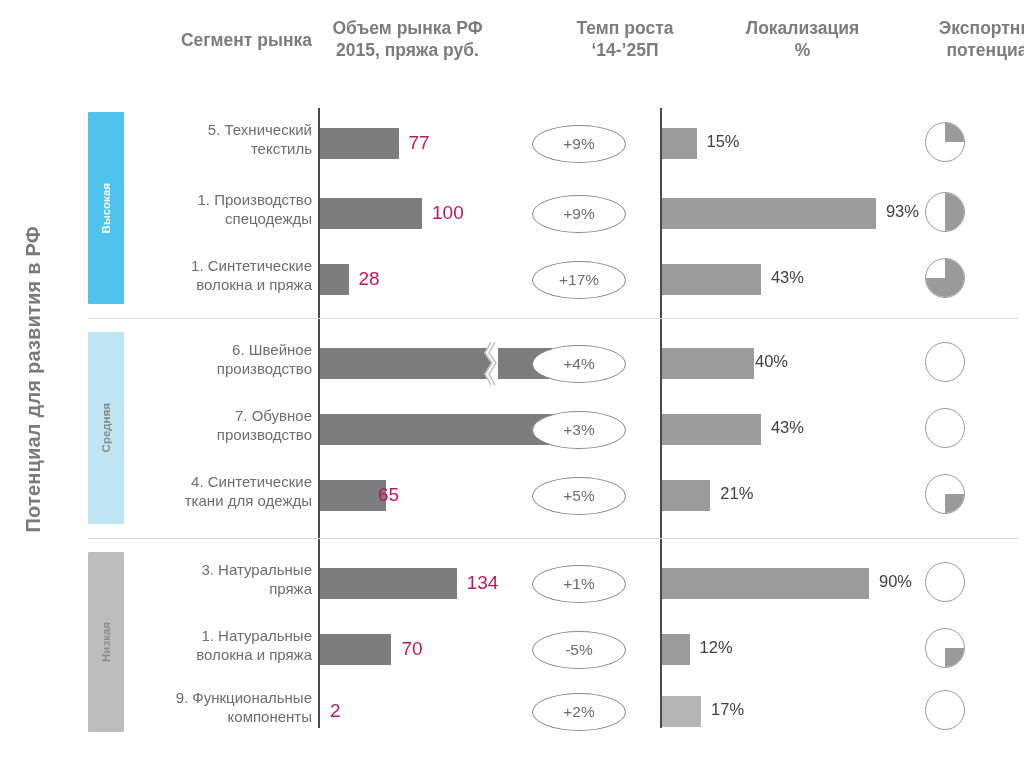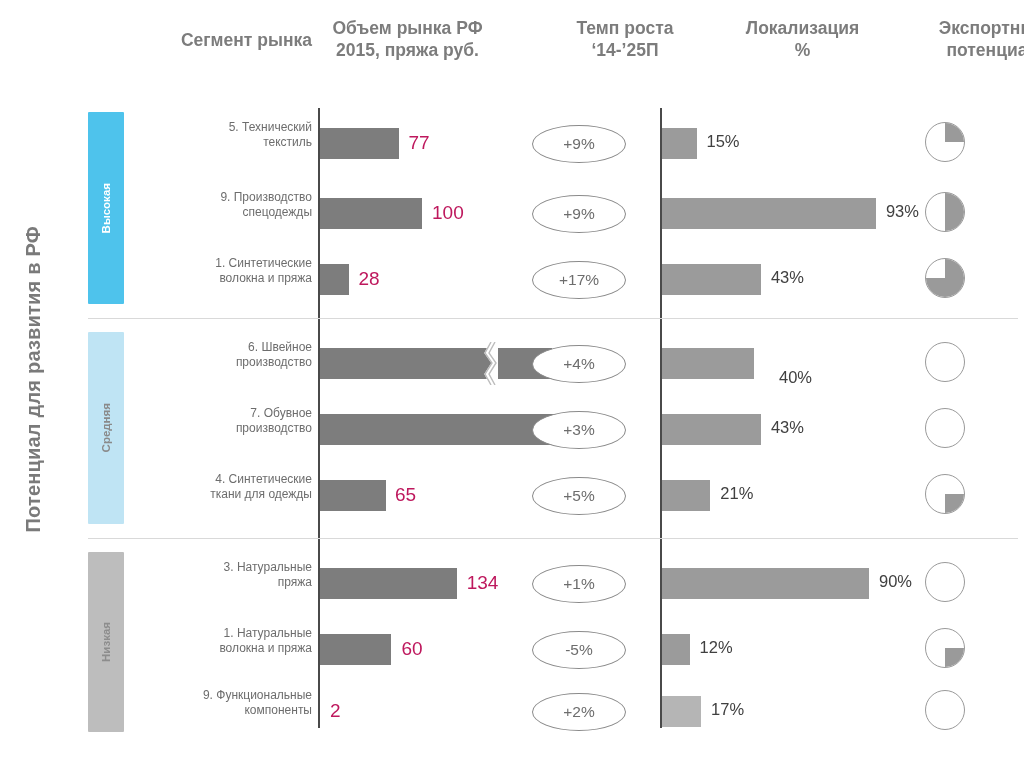--- a/index.html
+++ b/index.html
@@ -120,21 +120,21 @@
     left: 0;
     width: 964px;
     height: 64px;
   }
   .row-label {
     position: absolute;
     left: 70px;
     width: 182px;
     top: 8px;
     text-align: right;
-    font-size: 12px;
+    font-size: 15px;
     line-height: 1.28;
     color: #6d6d6d;
   }
 
   
   .vol-bar {
     position: absolute;
     left: 260px;
     top: 16px;
     height: 31px;
@@ -276,21 +276,21 @@
         <div class="loc-bar" style="width: 34.5px;"></div>
         <div class="loc-val" style="left: 646.5px;">15%</div>
         <div class="pie-wrap">
           <div class="pie q25">
             <div class="fill"></div>
           </div>
         </div>
       </div>
       <div class="row" style="top: 82px;">
         <div class="row-label">
-          <div>9. Производство</div>
+          <div>1. Производство</div>
           <div>спецодежды</div>
         </div>
         <div class="vol-bar" style="width: 102px;"></div>
         <div class="vol-val" style="left: 372px;">100</div>
         <div class="growth">+9%</div>
         <div class="loc-bar" style="width: 213.9px;"></div>
         <div class="loc-val" style="left: 825.9px;">93%</div>
         <div class="pie-wrap">
           <div class="pie q50">
             <div class="fill"></div>
@@ -322,21 +322,21 @@
         <div class="vol-bar" style="width: 232px;"></div>
         <div class="break" style="left: 422px;"><svg width="16" height="43" viewBox="0 0 16 43">
             <path d="M10 0 L4 11 L11 21 L4 32 L10 43 L16 43 L16 0 Z" fill="#ffffff"></path>
             <path d="M10 0 L4 11 L11 21 L4 32 L10 43" fill="none" stroke="#ffffff" stroke-width="3"></path>
             <path d="M9 0 L3 11 L10 21 L3 32 L9 43" fill="none" stroke="#bdbdbd" stroke-width="1.4"></path>
             <path d="M13 0 L7 11 L14 21 L7 32 L13 43" fill="none" stroke="#bdbdbd" stroke-width="1.4"></path>
           </svg></div>
         <div class="vol-val" style="left: 502px;">484</div>
         <div class="growth">+4%</div>
         <div class="loc-bar" style="width: 92px;"></div>
-        <div class="loc-val" style="left: 719px; margin-top: 16px;">40%</div>
+        <div class="loc-val" style="left: 695px;">40%</div>
         <div class="pie-wrap">
           <div class="pie q0"></div>
         </div>
       </div>
       <div class="row" style="top: 298px;">
         <div class="row-label">
           <div>7. Обувное</div>
           <div>производство</div>
         </div>
         <div class="vol-bar" style="width: 249.9px;"></div>
@@ -347,21 +347,21 @@
         <div class="pie-wrap">
           <div class="pie q0"></div>
         </div>
       </div>
       <div class="row" style="top: 364px;">
         <div class="row-label">
           <div>4. Синтетические</div>
           <div>ткани для одежды</div>
         </div>
         <div class="vol-bar" style="width: 66.3px;"></div>
-        <div class="vol-val" style="left: 335px;">65</div>
+        <div class="vol-val" style="left: 318px;">65</div>
         <div class="growth">+5%</div>
         <div class="loc-bar" style="width: 48.3px;"></div>
         <div class="loc-val" style="left: 660.3px;">21%</div>
         <div class="pie-wrap">
           <div class="pie q25b">
             <div class="fill"></div>
           </div>
         </div>
       </div>
       <div class="row" style="top: 452px;">
@@ -377,21 +377,21 @@
         <div class="pie-wrap">
           <div class="pie q0"></div>
         </div>
       </div>
       <div class="row" style="top: 518px; text-decoration: underline;">
         <div class="row-label">
           <div>1. Натуральные</div>
           <div>волокна и пряжа</div>
         </div>
         <div class="vol-bar" style="width: 71.4px;"></div>
-        <div class="vol-val" style="left: 341.4px;">60</div>
+        <div class="vol-val" style="left: 341.4px;">70</div>
         <div class="growth">-5%</div>
         <div class="loc-bar" style="width: 27.6px;"></div>
         <div class="loc-val" style="left: 639.6px;">12%</div>
         <div class="pie-wrap">
           <div class="pie q25b">
             <div class="fill"></div>
           </div>
         </div>
       </div>
       <div class="row" style="top: 580px;">

